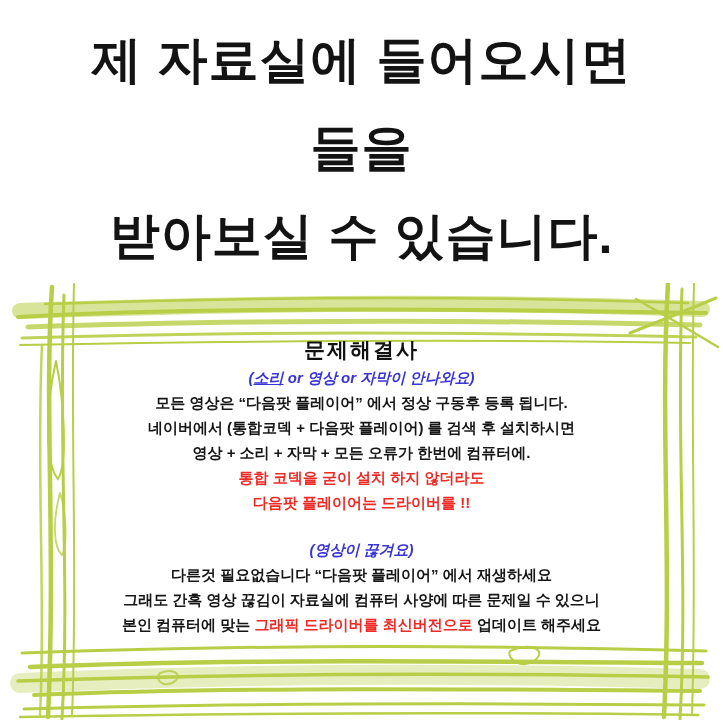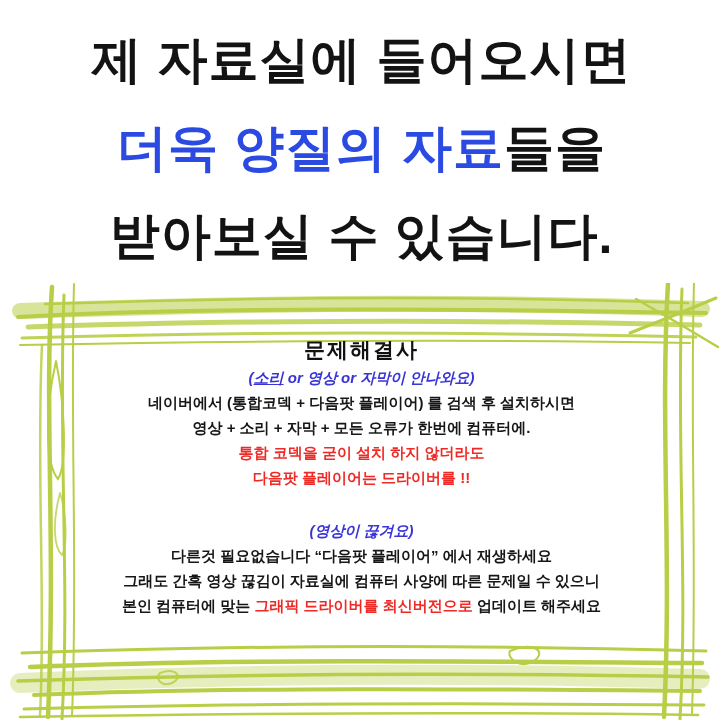--- a/index.html
+++ b/index.html
@@ -42,33 +42,32 @@
   .blue-line .ul{text-decoration:underline;}
   .body-line{
     font-size:15px;font-weight:700;color:#161616;
     height:25px;line-height:25px;
   }
   .red-line{
     font-size:15px;font-weight:800;color:var(--red,#ee2a26);
     height:25px;line-height:25px;
   }
   .body-line .red{color:var(--red,#ee2a26);font-weight:800;}
-  .gap-above{margin-top:28px;}
+  .gap-above{margin-top:22px;}
 
   .frame path{fill:none;stroke:var(--green,#b8ce47);stroke-linecap:round;}
 </style>
 </head>
 <body>
 
 <div class="page">
 
   <header class="top-text">
     <div class="top-line">제 자료실에 들어오시면</div>
     <div class="top-line">
-        <span class="blue">더욱 양질의 자료</span>
         <span>들을</span>
       </div>
     <div class="top-line">받아보실 수 있습니다.</div>
   </header>
 
   <section class="box">
 
     <svg class="frame" viewBox="0 0 723 437" xmlns="http://www.w3.org/2000/svg" aria-hidden="true">
 
       <path d="M20 28 C240 20, 480 18, 702 26" stroke-width="16" opacity="0.55"></path>
@@ -101,20 +100,21 @@
       <path d="M20 434 C260 430, 500 429, 698 432" stroke-width="2.5" stroke="#a4bc2e"></path>
       <path d="M510 368 C532 358, 548 368, 534 378 C522 386, 506 376, 510 368" stroke-width="2" stroke="#a4bc2e"></path>
       <path d="M160 390 C176 384, 184 394, 172 400 C162 404, 154 396, 160 390" stroke-width="2" opacity="0.85"></path>
     </svg>
 
     <div class="box-content">
       <div class="box-title">문제해결사</div>
 
       <div class="blue-line"><span>(</span><span class="ul">소리</span><span> or 영상 or 자막이 안나와요)</span></div>
 
+      <div class="body-line">모든 영상은  “다음팟 플레이어”  에서 정상 구동후 등록 됩니다.</div>
       <div class="body-line">네이버에서 (통합코덱 + 다음팟 플레이어) 를 검색 후 설치하시면</div>
       <div class="body-line">영상 + 소리 + 자막 + 모든 오류가 한번에 컴퓨터에.</div>
 
       <div class="red-line">통합 코덱을 굳이 설치 하지 않더라도</div>
       <div class="red-line">다음팟 플레이어는 드라이버를 !!</div>
 
       <div class="blue-line gap-above">(영상이 끊겨요)</div>
 
       <div class="body-line">다른것 필요없습니다  “다음팟 플레이어” 에서 재생하세요</div>
       <div class="body-line">그래도 간혹 영상 끊김이 자료실에 컴퓨터 사양에 따른 문제일 수 있으니</div>

